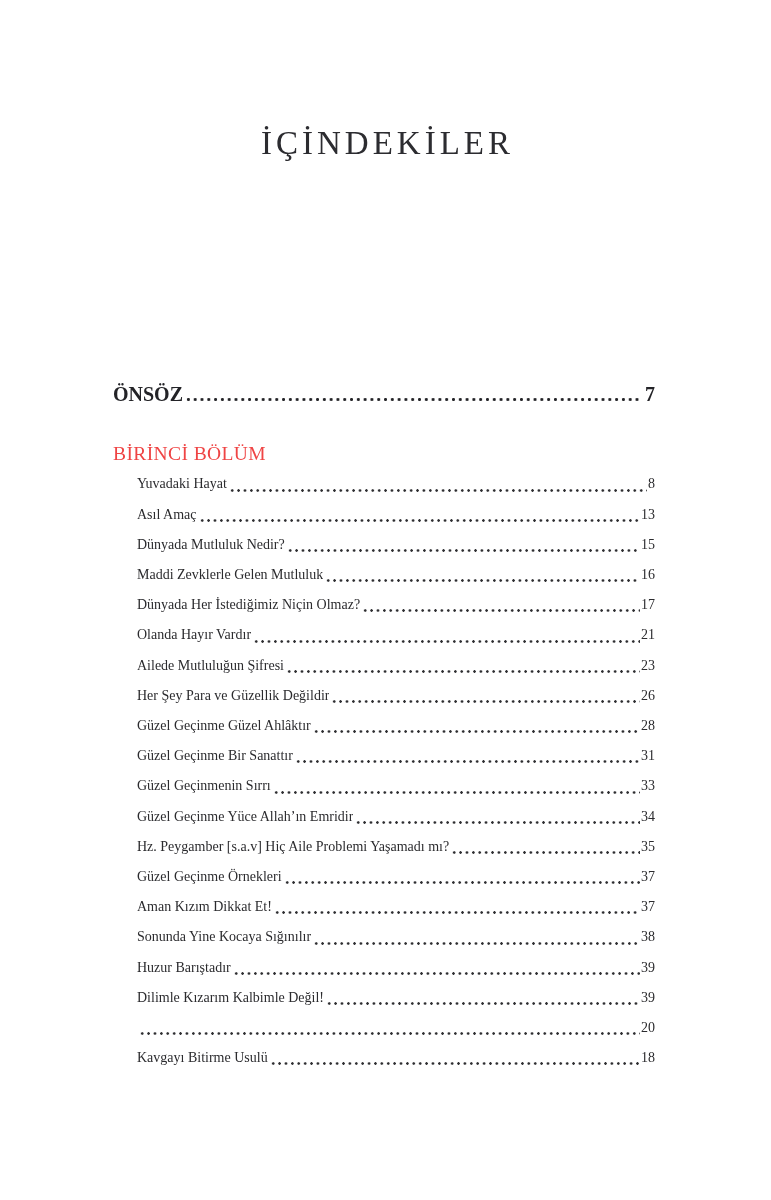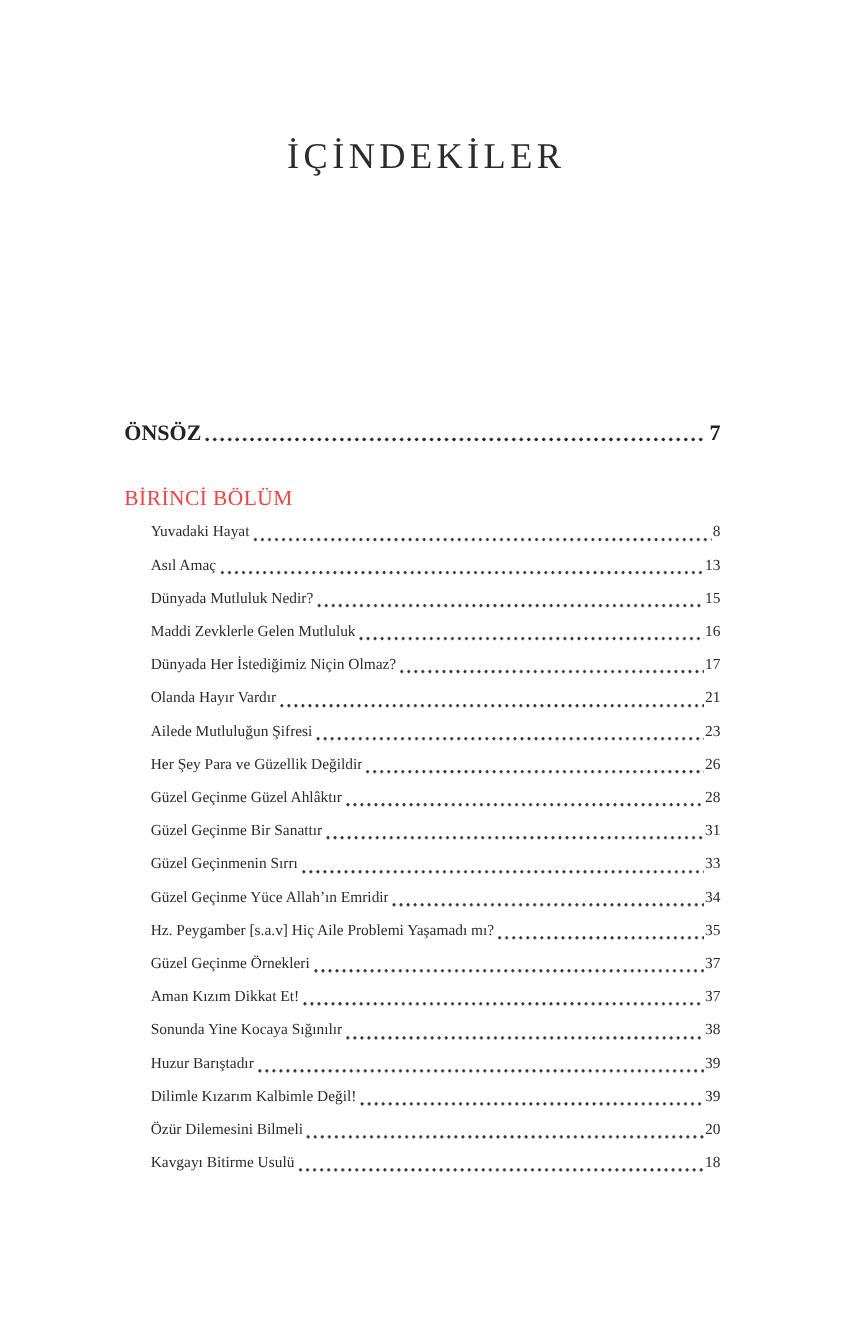--- a/index.html
+++ b/index.html
@@ -184,21 +184,20 @@
       <span class="label">Huzur Barıştadır</span>
       <span class="dots"></span>
       <span class="pagenum">39</span>
     </div>
       <div class="toc-row kind-entry">
       <span class="label">Dilimle Kızarım Kalbimle Değil!</span>
       <span class="dots"></span>
       <span class="pagenum">39</span>
     </div>
       <div class="toc-row kind-entry">
-      <span class="label">Özür Dilemesini Bilmeli</span>
       <span class="dots"></span>
       <span class="pagenum">20</span>
     </div>
       <div class="toc-row kind-entry">
       <span class="label">Kavgayı Bitirme Usulü</span>
       <span class="dots"></span>
       <span class="pagenum">18</span>
     </div>
     </div>
 

